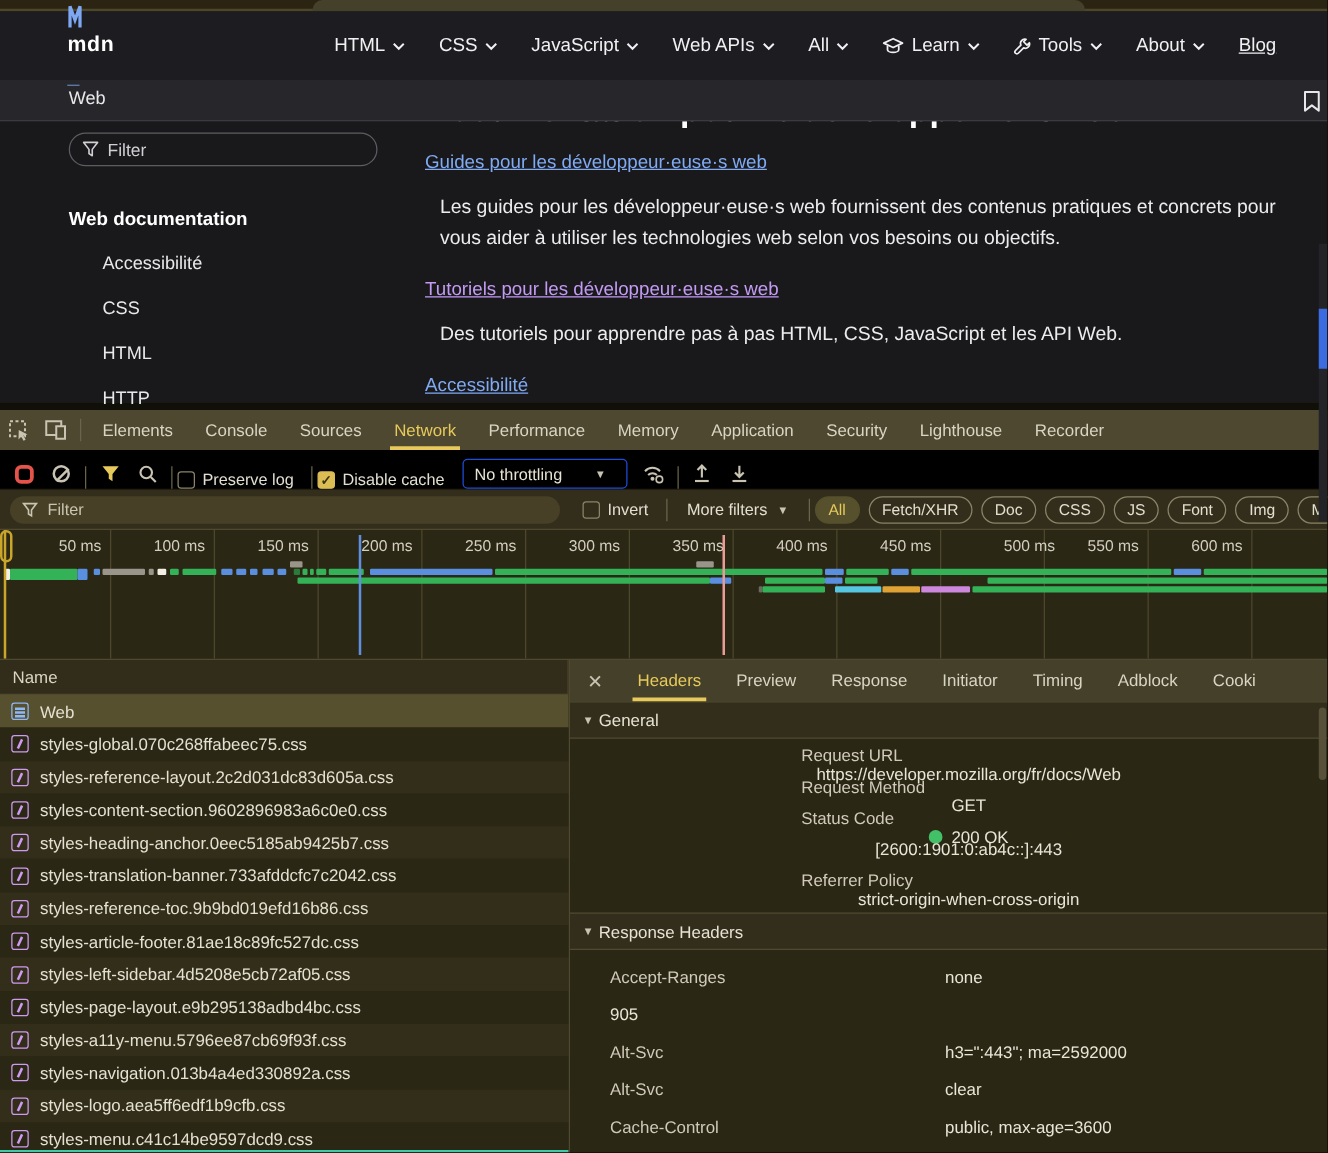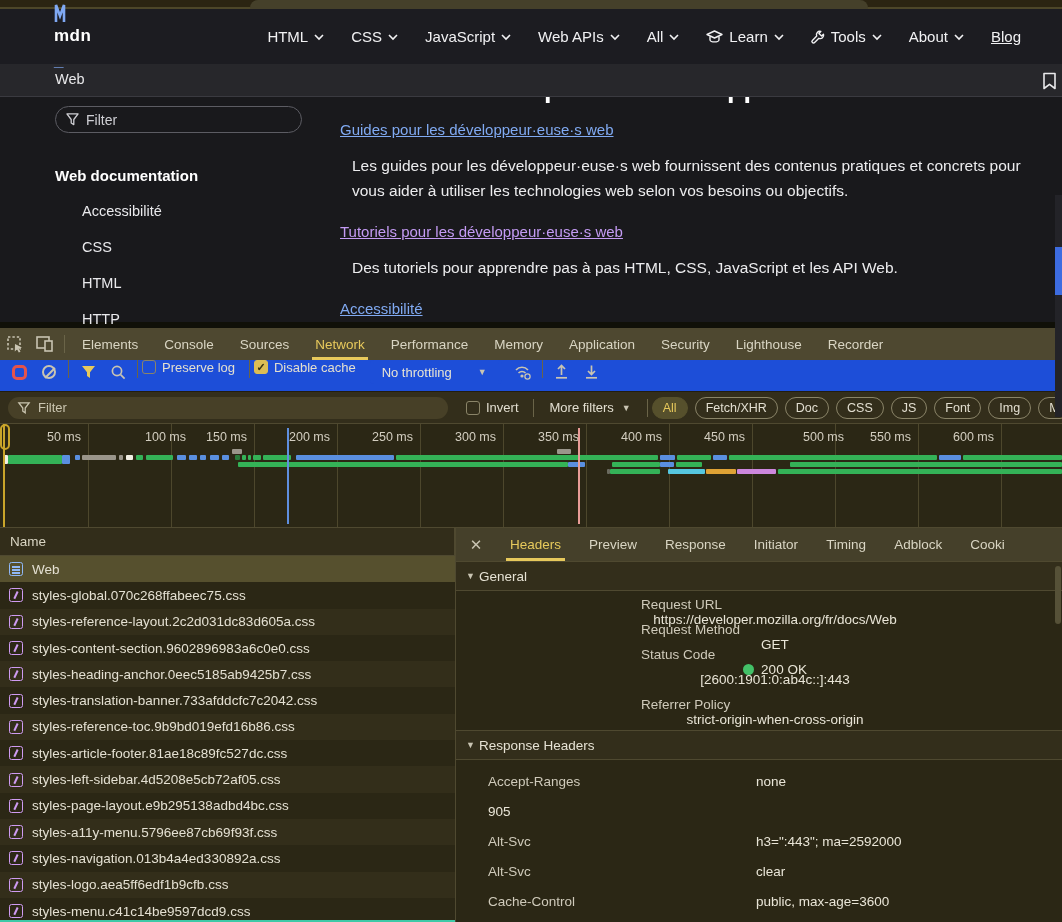--- a/index.html
+++ b/index.html
@@ -55,31 +55,31 @@
   .devtools { position:absolute; left:0; top:328px; width:1062px; height:594px; background:#2b2715; color:#d9d5c3; }
   .dt-tabbar { position:absolute; left:0; top:0; width:1062px; height:32px; background:#4e4830;
                display:flex; align-items:center; }
   .tool-ic { width:30px; height:24px; display:flex; align-items:center; justify-content:center; cursor:pointer; flex:none; }
   .vdiv { width:1px; height:18px; background:#6a6448; margin:0 4px; flex:none; }
   .dt-tab { padding:0 13px; height:32px; display:flex; align-items:center; font-size:13.5px; cursor:pointer;
             position:relative; white-space:nowrap; }
   .dt-tab.active { color:#e7c95c; }
   .dt-tab.active::after { content:""; position:absolute; left:10px; right:10px; bottom:0; height:3px; background:#e7c95c; }
 
-  .dt-toolbar { position:absolute; left:0; top:32px; width:1062px; height:32px; background:#1d4ed8;
-                border-bottom:1px solid #211d10; display:flex; align-items:flex-start; padding-left:4px; }
+  .dt-toolbar { position:absolute; left:0; top:32px; width:1062px; height:32px; background:#000000;
+                border-bottom:1px solid #211d10; display:flex; align-items:flex-end; padding-left:4px; }
   .rec { width:15px; height:15px; border:3px solid #e5534b; border-radius:5px; }
   .blockic { width:14px; height:14px; border:2px solid #c9c4b2; border-radius:50%; position:relative; }
   .blockic::after { content:""; position:absolute; left:-1px; top:5px; width:14px; height:2px; background:#c9c4b2;
                     transform:rotate(-45deg); }
   .cklabel { font-size:13px; color:#e2ded0; margin:0 10px 0 6px; white-space:nowrap; }
   .ckbox { width:14px; height:14px; border:1.5px solid #8a8468; border-radius:3px; flex:none; }
   .ckbox.on { background:#dcbd55; border-color:#dcbd55; color:#3a3414; font-size:11px; font-weight:bold;
               display:flex; align-items:center; justify-content:center; }
-  .throttle { height:24px; min-width:132px; border:3px solid #1d4ed8; border-radius:4px; display:flex; align-items:center;
+  .throttle { height:24px; min-width:132px; border:1px solid #1d4ed8; border-radius:4px; display:flex; align-items:center;
               padding:0 9px; gap:26px; font-size:13px; color:#e8e4d4; cursor:pointer; margin-left:4px; }
   .caret { font-size:9px; color:#c9c4b2; }
 
   .dt-filterrow { position:absolute; left:0; top:64px; width:1062px; height:32px; background:#332e1b;
                   border-bottom:1px solid #4f4930; display:flex; align-items:center; }
   .filter-pill { margin-left:8px; width:440px; height:22px; background:#474027; border-radius:11px;
                  display:flex; align-items:center; padding:0 10px; gap:8px; flex:none; }
   .filter-pill input { flex:1; background:transparent; border:0; outline:0; color:#e8e4d4; font-size:13px;
                        font-family:"Liberation Sans", sans-serif; }
   .filter-pill input::placeholder { color:#cac5b0; }
@@ -379,21 +379,21 @@
           <span class="chip">Font</span>
           <span class="chip">Img</span>
           <span class="chip">M</span>
         </div>
     </div>
 
     <div class="dt-timeline" id="timeline">
         <div class="gridline" style="left: 88px;"></div>
         <div class="tick-label" style="right: 981px;">50 ms</div>
         <div class="gridline" style="left: 171px;"></div>
-        <div class="tick-label" style="right: 876px; text-align: center;">100 ms</div>
+        <div class="tick-label" style="right: 898px; text-align: center;">100 ms</div>
         <div class="gridline" style="left: 254px;"></div>
         <div class="tick-label" style="right: 815px;">150 ms</div>
         <div class="gridline" style="left: 337px;"></div>
         <div class="tick-label" style="right: 732px;">200 ms</div>
         <div class="gridline" style="left: 420px;"></div>
         <div class="tick-label" style="right: 649px;">250 ms</div>
         <div class="gridline" style="left: 503px;"></div>
         <div class="tick-label" style="right: 566px;">300 ms</div>
         <div class="gridline" style="left: 586px;"></div>
         <div class="tick-label" style="right: 483px;">350 ms</div>

